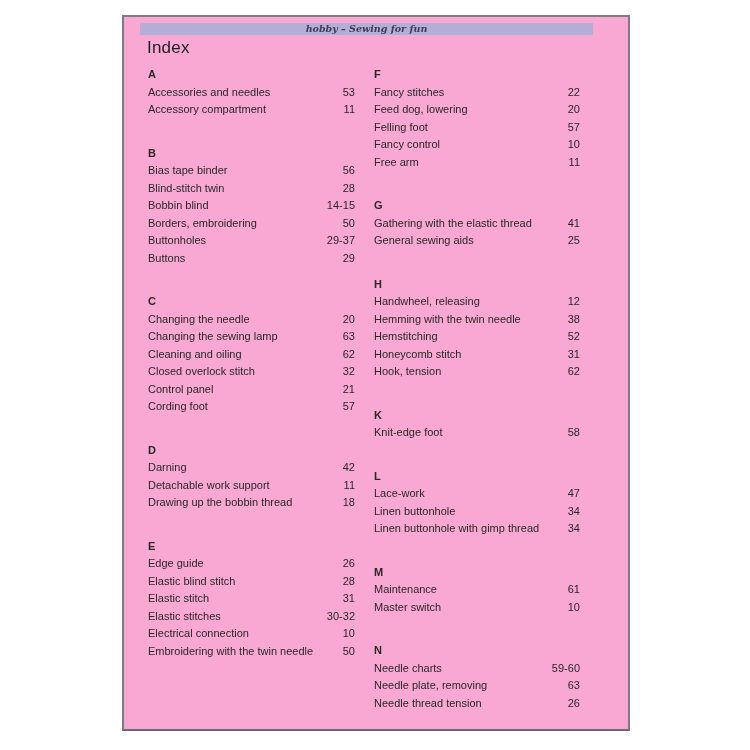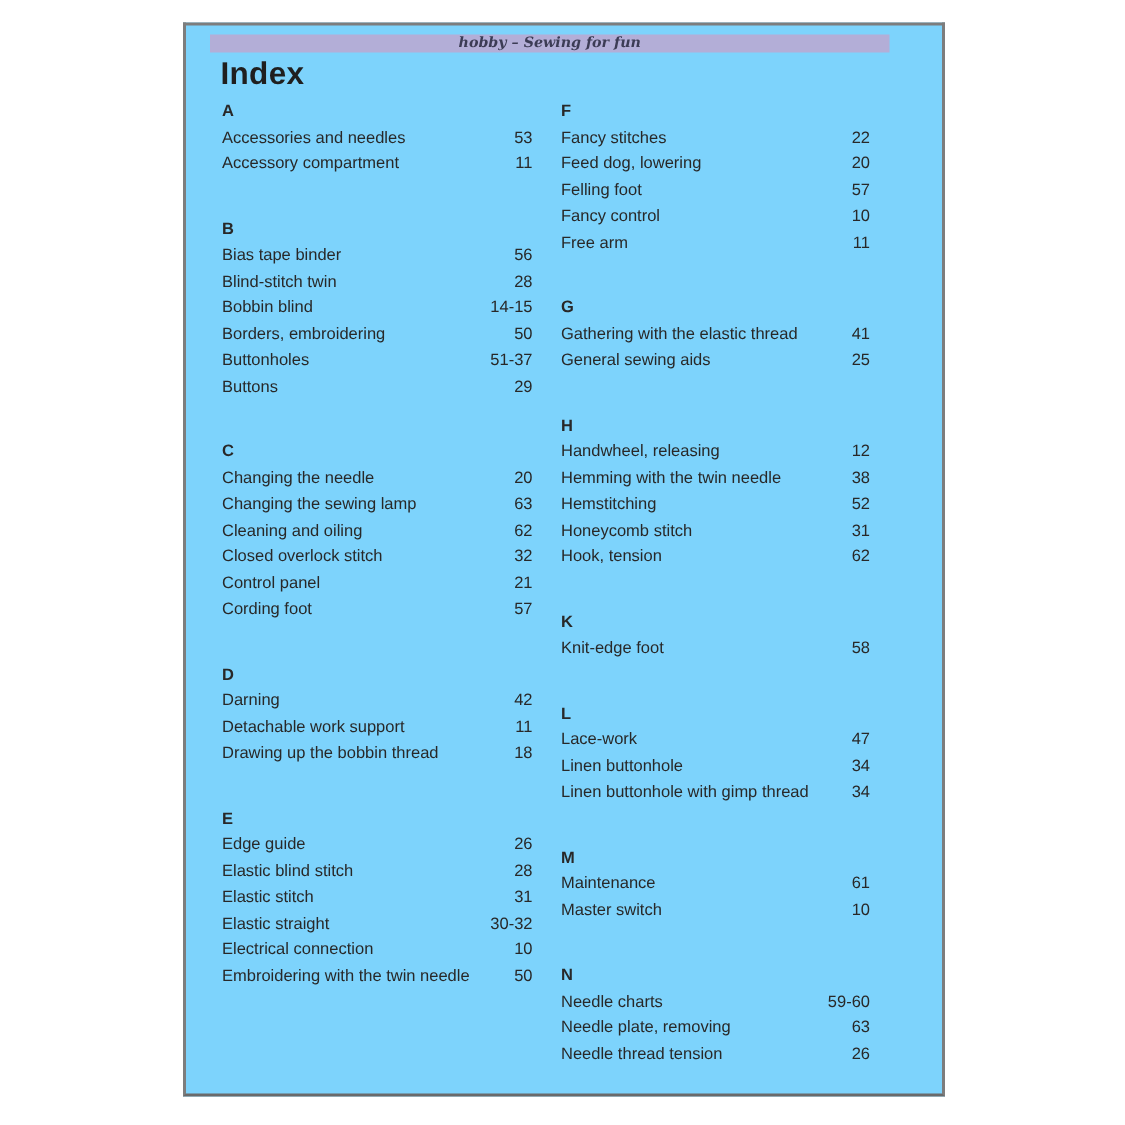--- a/index.html
+++ b/index.html
@@ -19,21 +19,21 @@
   }
   .page {
     position: absolute;
     left: 122px;
     top: 15px;
     width: 508px;
     height: 716px;
     box-sizing: border-box;
     border: 2px solid #7d7d7d;
     border-bottom-color: #6a6a6a;
-    background: #7dd3fc;
+    background: #f9a8d4;
     overflow: hidden;
   }
   .header-bar {
     position: absolute;
     left: 16px;
     top: 6px;
     width: 453px;
     height: 12px;
     background: #b3aed7;
     display: flex;
@@ -46,22 +46,22 @@
     font-weight: bold;
     font-size: 9.5px;
     color: #3c3c55;
     line-height: 12px;
     white-space: nowrap;
   }
   .page-title {
     position: absolute;
     left: 23px;
     top: 21px;
-    font-size: 21px;
-    font-weight: bold;
+    font-size: 17px;
+    font-weight: normal;
     color: #1f1f1f;
     letter-spacing: 0.2px;
   }
   .column {
     position: absolute;
     top: 49px;
     font-size: 11px;
     color: #282828;
   }
   .column.left  { left: 24px;  width: 207px; }
@@ -126,21 +126,21 @@
           <div class="entry">
             <span class="term">Bobbin blind</span>
             <span class="pageno">14-15</span>
           </div>
           <div class="entry">
             <span class="term">Borders, embroidering</span>
             <span class="pageno">50</span>
           </div>
           <div class="entry">
             <span class="term">Buttonholes</span>
-            <span class="pageno">51-37</span>
+            <span class="pageno">29-37</span>
           </div>
           <div class="entry">
             <span class="term">Buttons</span>
             <span class="pageno">29</span>
           </div>
         </div>
         <div class="section">
           <div class="letter">C</div>
           <div class="entry">
             <span class="term">Changing the needle</span>
@@ -190,21 +190,21 @@
           </div>
           <div class="entry">
             <span class="term">Elastic blind stitch</span>
             <span class="pageno">28</span>
           </div>
           <div class="entry">
             <span class="term">Elastic stitch</span>
             <span class="pageno">31</span>
           </div>
           <div class="entry">
-            <span class="term">Elastic straight</span>
+            <span class="term">Elastic stitches</span>
             <span class="pageno">30-32</span>
           </div>
           <div class="entry">
             <span class="term">Electrical connection</span>
             <span class="pageno">10</span>
           </div>
           <div class="entry">
             <span class="term">Embroidering with the twin needle</span>
             <span class="pageno">50</span>
           </div>

